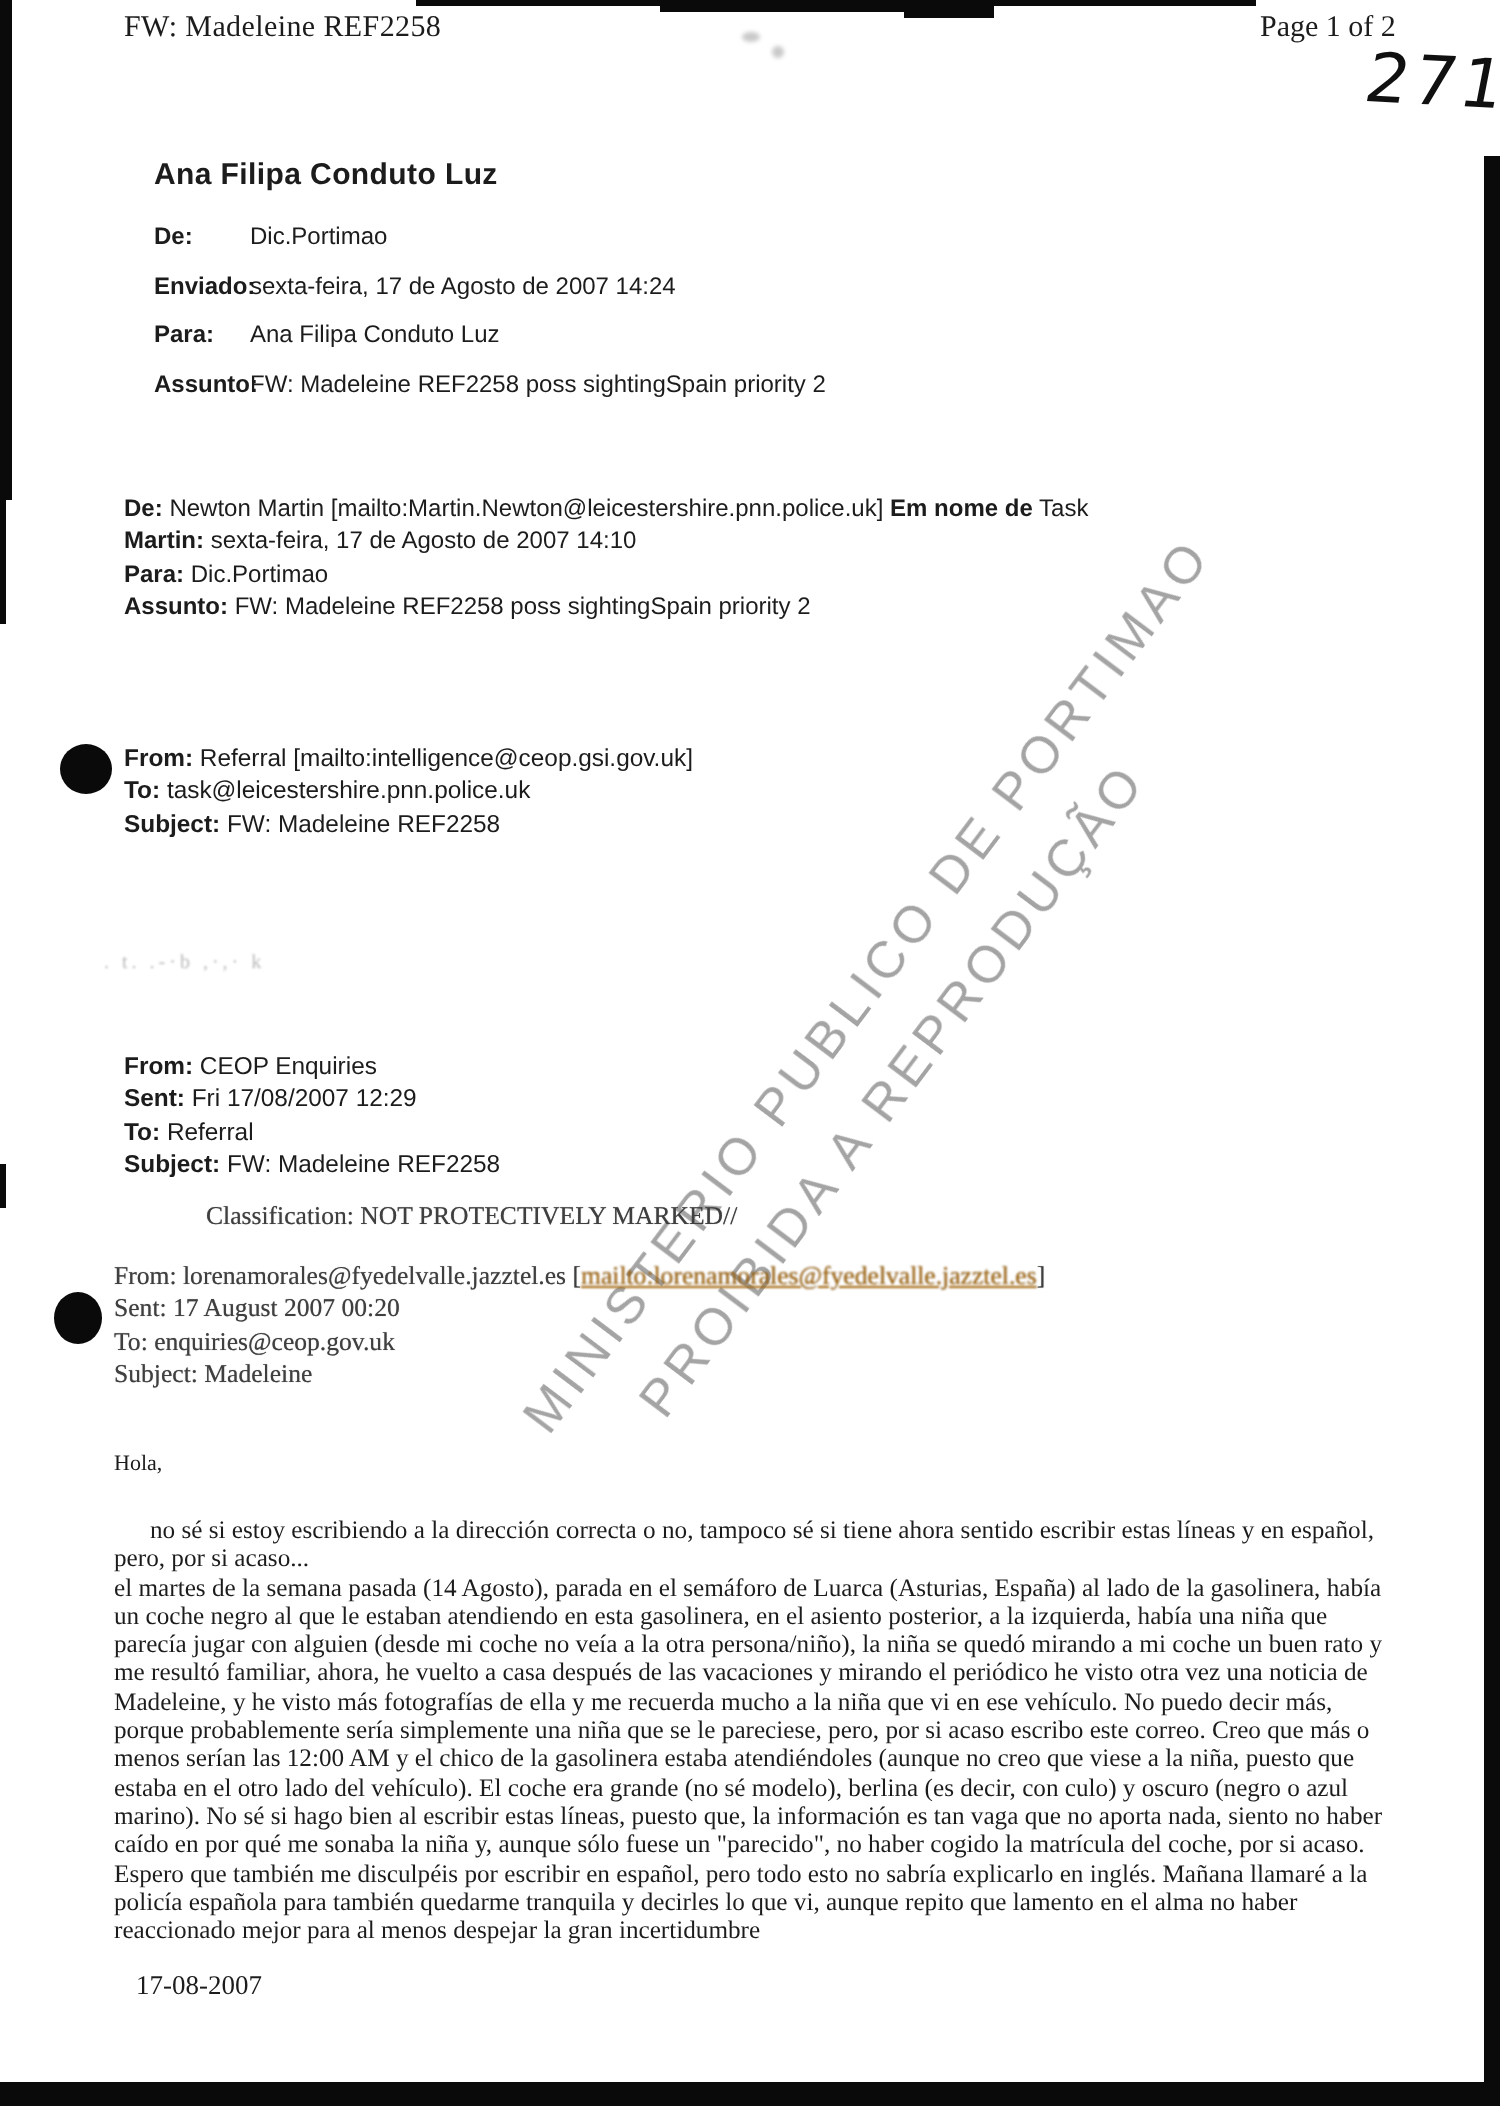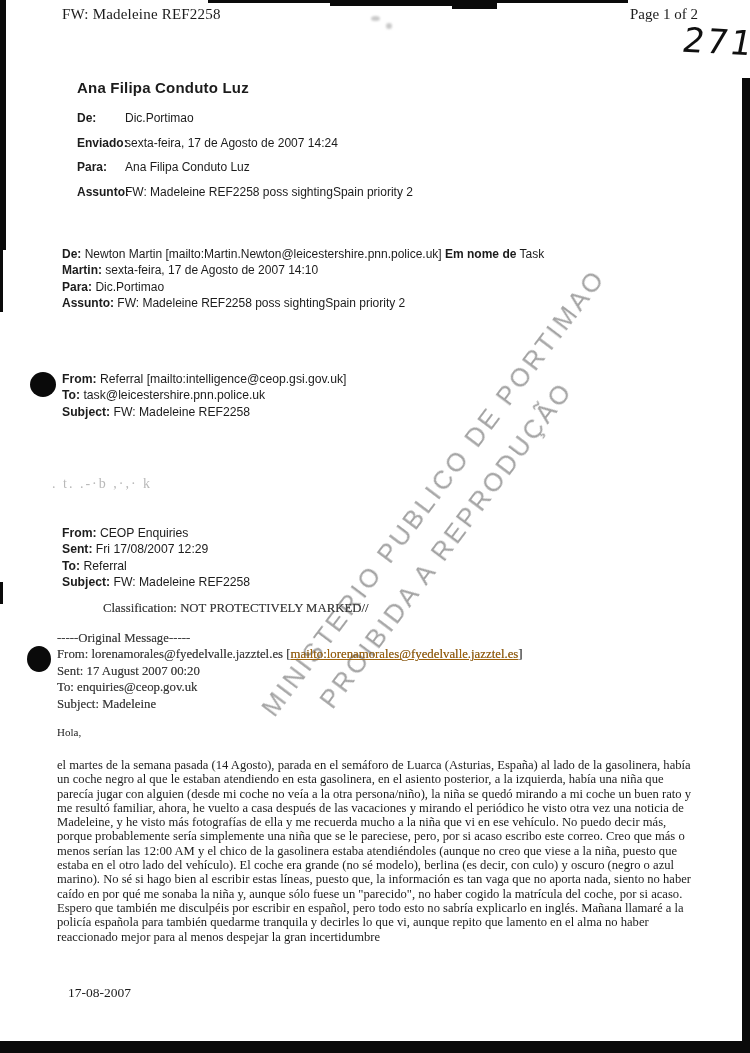--- a/index.html
+++ b/index.html
@@ -28,21 +28,21 @@
   .recipient{left:77px;top:79px;font-size:15px;font-weight:bold;letter-spacing:.2px;}
   .block1{left:77px;top:106px;font-size:12px;line-height:24.6px;}
   .block1 .lbl{display:inline-block;width:48px;font-weight:bold;}
   .block2{left:62px;top:246px;font-size:12px;line-height:16.4px;}
   .block3{left:62px;top:371px;font-size:12.2px;line-height:16.4px;}
   .block4{left:62px;top:525px;font-size:12.2px;line-height:16.4px;}
   .faded{color:#3f3f3f;text-shadow:0 0 .4px rgba(60,60,60,.7);}
   .classification{left:60px;top:601px;font-size:12.8px;margin-left:43px;}
   .origmsg{left:57px;top:630px;font-size:12.8px;line-height:16.4px;}
   .faint{color:#a16207;filter:blur(.4px);text-decoration:underline;}
-  .smudge{left:52px;top:476px;font-size:14px;color:#b9b9b9;filter:blur(.6px);letter-spacing:2px;}
+  .smudge{left:52px;top:476px;font-size:10px;color:#b9b9b9;filter:blur(.6px);letter-spacing:2px;}
   .speck{background:#c9c9c9;border-radius:50%;filter:blur(1px);}
   
   .greeting{left:57px;top:726px;font-size:11px;}
   .body-text{left:57px;top:758px;width:638px;font-size:12.6px;line-height:14.3px;text-align:left;}
   .body-text p{margin:0;}
   .body-text p.first{text-indent:18px;}
   .footer-date{left:68px;top:985px;font-size:13.5px;}
   
   .black{background:#0a0a0a;z-index:3;}
   .dot{background:#0a0a0a;border-radius:50%;z-index:3;}
@@ -89,29 +89,29 @@
   <div class="abs content sans block4">
     <div><b>From:</b> <span>CEOP Enquiries</span></div>
     <div><b>Sent:</b> <span>Fri 17/08/2007 12:29</span></div>
     <div><b>To:</b> <span>Referral</span></div>
     <div><b>Subject:</b> <span>FW: Madeleine REF2258</span></div>
   </div>
 
   <div class="abs content classification faded">Classification: NOT PROTECTIVELY MARKED//</div>
 
   <div class="abs content origmsg faded">
-    <div>-----Original Message-----</div>
     <div><span>From: lorenamorales@fyedelvalle.jazztel.es [</span><span class="faint">mailto:lorenamorales@fyedelvalle.jazztel.es</span><span>]</span></div>
     <div>Sent: 17 August 2007 00:20</div>
     <div>To: enquiries@ceop.gov.uk</div>
     <div>Subject: Madeleine</div>
   </div>
 
   <div class="abs content greeting">Hola,</div>
   <div class="abs content body-text">
+    <p class="first">no sé si estoy escribiendo a la dirección correcta o no, tampoco sé si tiene ahora sentido escribir estas líneas y en español, pero, por si acaso...</p>
     <p>el martes de la semana pasada (14 Agosto), parada en el semáforo de Luarca (Asturias, España) al lado de la gasolinera, había un coche negro al que le estaban atendiendo en esta gasolinera, en el asiento posterior, a la izquierda, había una niña que parecía jugar con alguien (desde mi coche no veía a la otra persona/niño), la niña se quedó mirando a mi coche un buen rato y me resultó familiar, ahora, he vuelto a casa después de las vacaciones y mirando el periódico he visto otra vez una noticia de Madeleine, y he visto más fotografías de ella y me recuerda mucho a la niña que vi en ese vehículo. No puedo decir más, porque probablemente sería simplemente una niña que se le pareciese, pero, por si acaso escribo este correo. Creo que más o menos serían las 12:00 AM y el chico de la gasolinera estaba atendiéndoles (aunque no creo que viese a la niña, puesto que estaba en el otro lado del vehículo). El coche era grande (no sé modelo), berlina (es decir, con culo) y oscuro (negro o azul marino). No sé si hago bien al escribir estas líneas, puesto que, la información es tan vaga que no aporta nada, siento no haber caído en por qué me sonaba la niña y, aunque sólo fuese un "parecido", no haber cogido la matrícula del coche, por si acaso. Espero que también me disculpéis por escribir en español, pero todo esto no sabría explicarlo en inglés. Mañana llamaré a la policía española para también quedarme tranquila y decirles lo que vi, aunque repito que lamento en el alma no haber reaccionado mejor para al menos despejar la gran incertidumbre</p>
   </div>
 
   <div class="abs content footer-date">17-08-2007</div>
 
   <div class="abs black" style="left:0;top:0;width:6px;height:250px;"></div>
   <div class="abs black" style="left:0;top:250px;width:3px;height:62px;"></div>
   <div class="abs black" style="left:0;top:582px;width:3px;height:22px;"></div>
   <div class="abs black" style="left:208px;top:0;width:420px;height:3px;"></div>
   <div class="abs black" style="left:330px;top:0;width:150px;height:6px;"></div>

